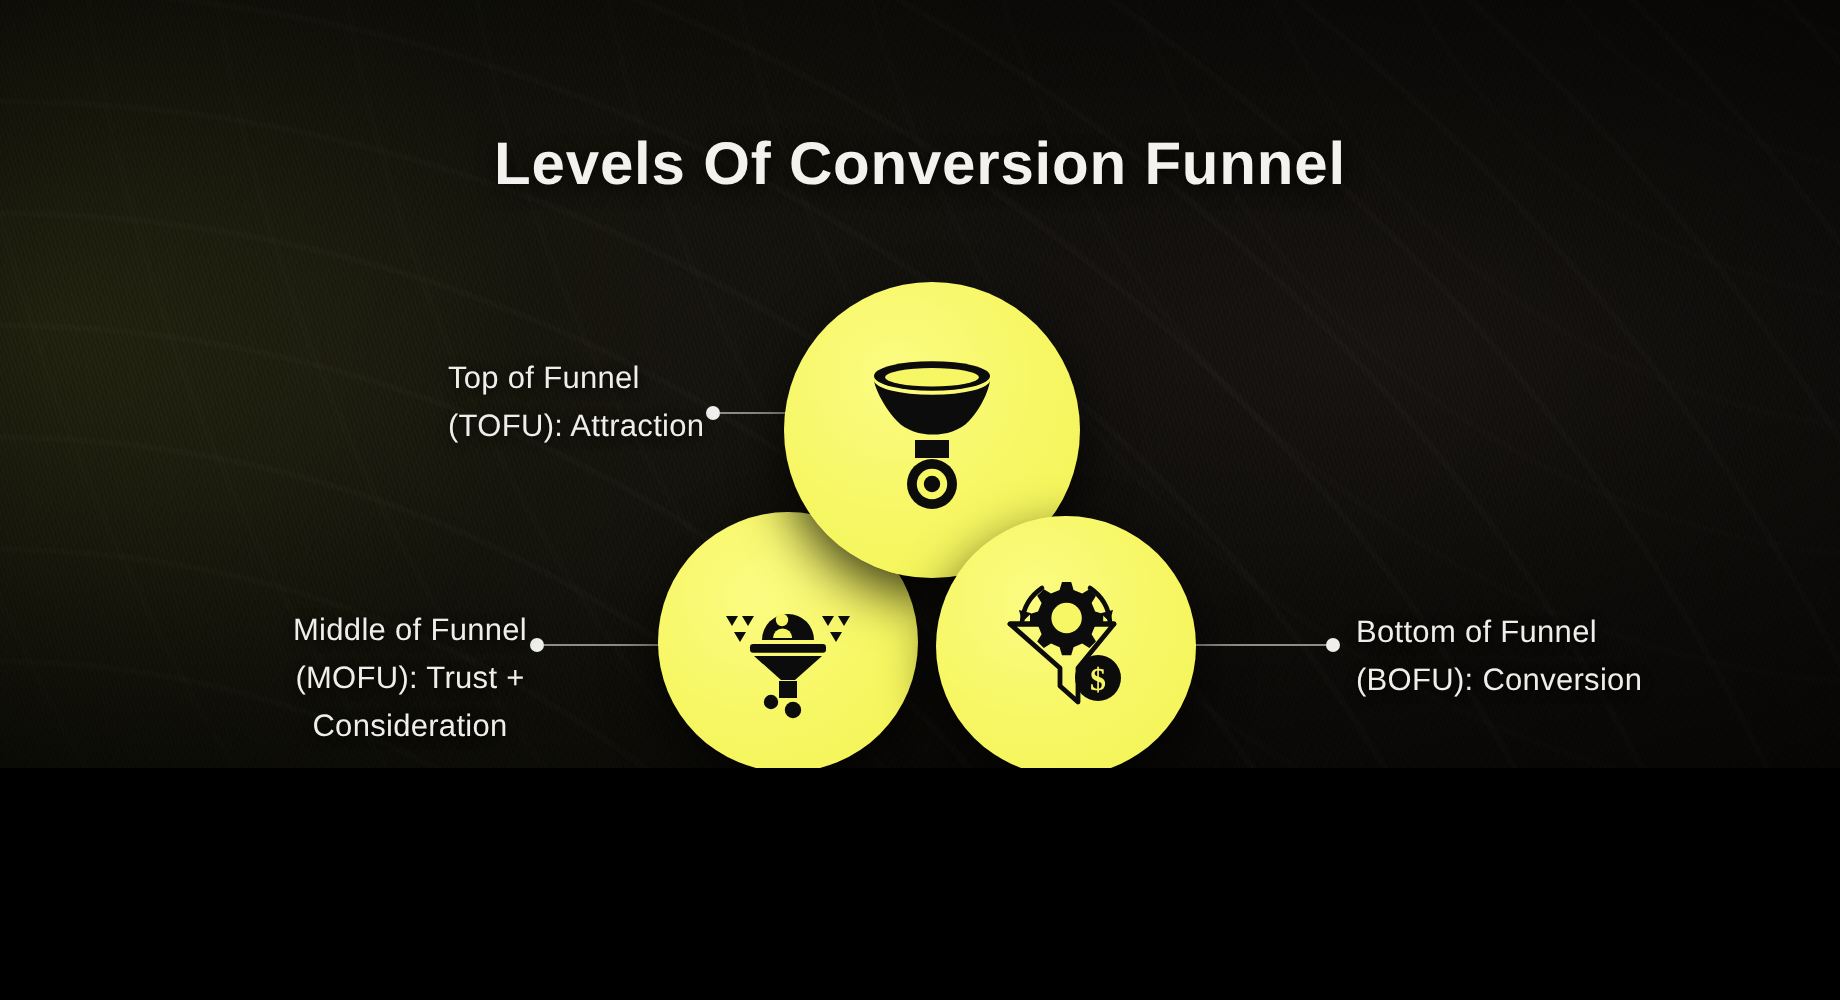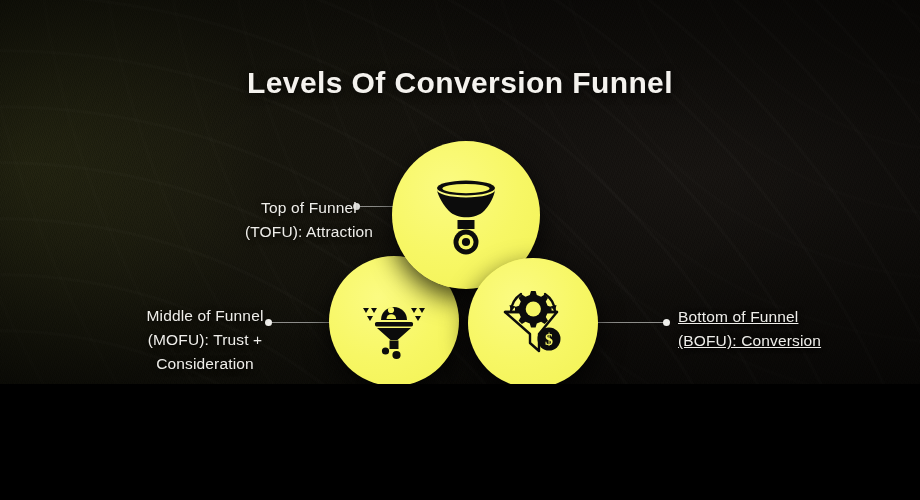--- a/index.html
+++ b/index.html
@@ -114,23 +114,23 @@
   .label {
     position: absolute;
     color: #efeeea;
     font-size: 15.5px;
     line-height: 24px;
     letter-spacing: 0.15px;
     white-space: pre-line;
     text-shadow: 0 1px 6px rgba(0,0,0,0.85);
     z-index: 3;
   }
-  #label-tofu { left: 224px; top: 196px; width: 170px; text-align: center; }
+  #label-tofu { left: 224px; top: 178px; width: 170px; text-align: left; }
   #label-mofu { left: 125px; top: 304px; width: 160px; text-align: center; }
-  #label-bofu { left: 678px; top: 305px; width: 190px; text-align: left; text-decoration: underline; }
+  #label-bofu { left: 678px; top: 305px; width: 190px; text-align: left; }
 </style>
 </head>
 <body>
 
 <div id="stage">
 
   <div class="bg-base"></div>
   <div class="bg-rings"></div>
   <div class="bg-rings2"></div>
   <div class="bg-noise"></div>

